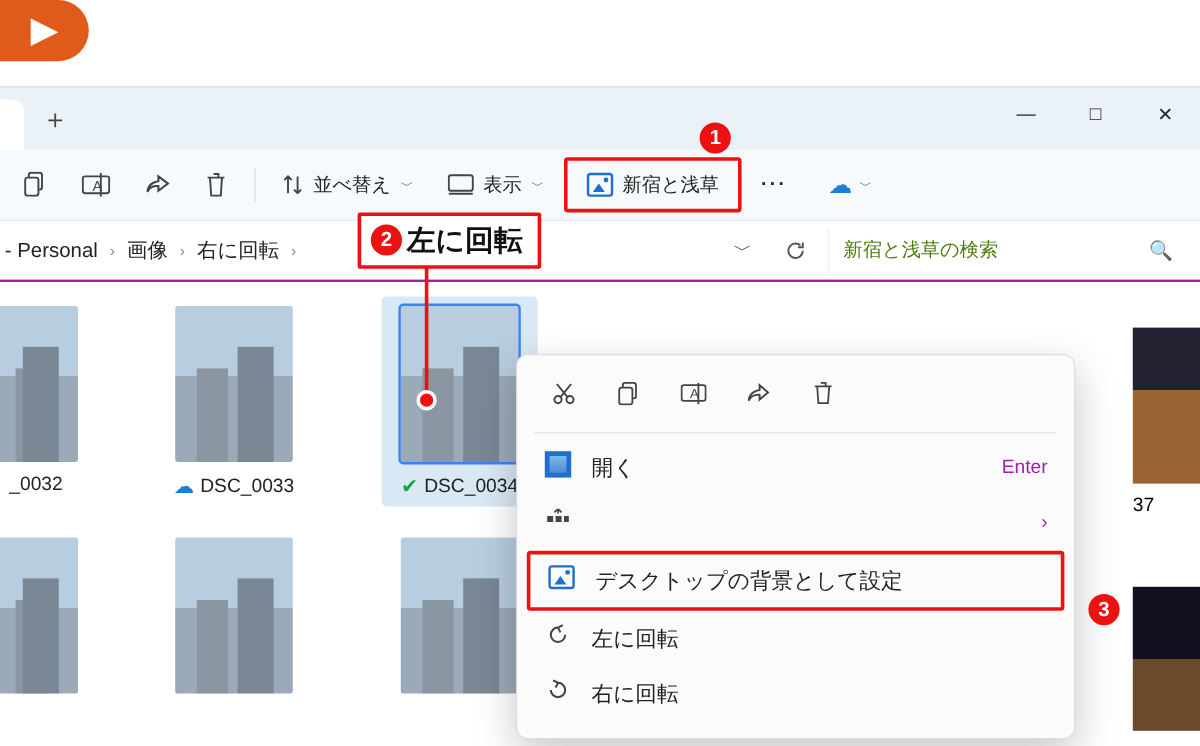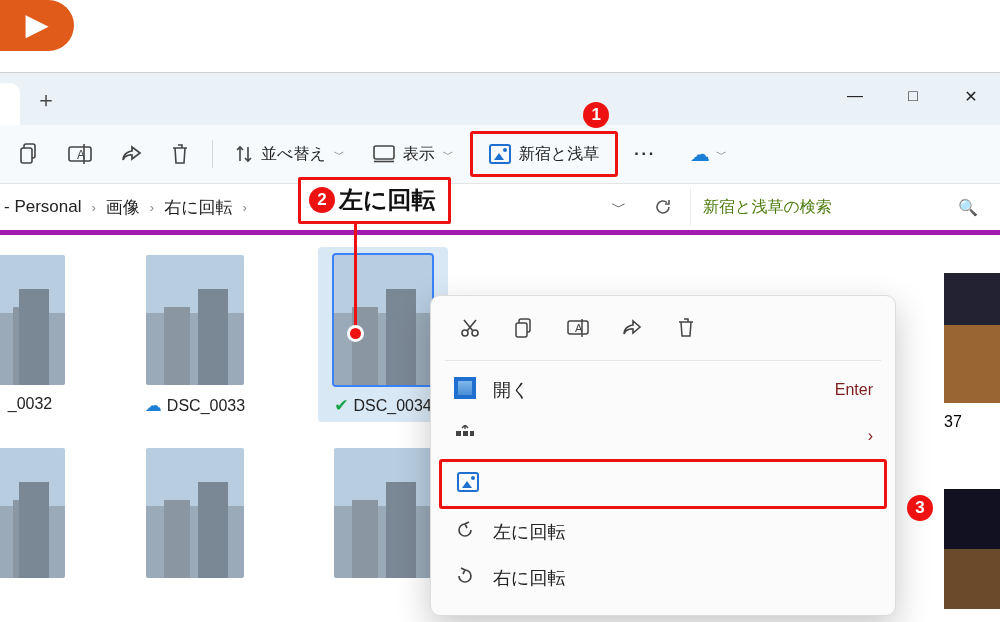--- a/index.html
+++ b/index.html
@@ -53,21 +53,21 @@
     background: #e11; color: #fff; font-weight: 700; font-size: 17px;
     display: flex; align-items: center; justify-content: center;
   }
   .set-bg-btn .callout-num { top: -32px; right: 6px; }
 
   .cloud { margin-left: 18px; color: #1b7fd6; font-size: 20px; display:flex; align-items:center; gap:6px;}
   .cloud .chev { font-size: 11px; color: #666; }
 
   .navrow {
     height: 52px; display: flex; align-items: center; padding: 0 10px 0 0; gap: 10px;
-    border-top: 1px solid #e5e5e5; border-bottom: 5px solid #a21caf;
+    border-top: 1px solid #e5e5e5; border-bottom: 2px solid #a21caf;
   }
   .breadcrumb { flex: 1; display: flex; align-items: center; gap: 10px; font-size: 17px; color: #222; padding-left: 4px; overflow:hidden; white-space:nowrap;}
   .breadcrumb .sep { color: #888; font-size: 13px; }
   .navicon { width: 34px; height: 34px; display: flex; align-items: center; justify-content: center; color: #555; font-size: 15px;}
   .search {
     width: 300px; height: 38px; border: none; background: #fff; display: flex; align-items: center;
     padding: 0 12px; color: #888; font-size: 16px; justify-content: space-between;
     border-left: 1px solid #eee;
   }
 
@@ -121,21 +121,21 @@
   .ctx-iconrow .ib {
     width: 46px; height: 40px; display: flex; align-items: center; justify-content: center;
     border-radius: 6px; color: #333; font-size: 20px;
   }
   .ctx hr { border: none; border-top: 1px solid #e6e6e6; margin: 2px 6px 6px; }
   .ctx-item {
     height: 46px; display: flex; align-items: center; gap: 16px;
     padding: 0 14px; border-radius: 6px; position: relative;
   }
   .ctx-item .ic { width: 24px; text-align: center; font-size: 19px; color: #444; }
-  .ctx-item .hint { margin-left: auto; color: #7f1d1d; font-size: 16px; }
+  .ctx-item .hint { margin-left: auto; color: #a21caf; font-size: 16px; }
   .ctx-item.hl { border: 3px solid #e11; border-radius: 3px; height: 50px; }
   .ctx-item.hl + .callout-num,
   .ctx .c3 { position: absolute; right: -38px; }
   .ctx .c3 { top: 199px; }
 
   .open-ic {
     width: 22px; height: 22px; background: #1f6fd0; display:inline-block; position:relative;
   }
   .open-ic::after{content:""; position:absolute; inset:4px; background:linear-gradient(#7fb8ea,#4a8ed6);}
   .bg-ic { width:22px; height:20px; border:2px solid #1f6fd0; border-radius:3px; display:inline-block; position:relative;}
@@ -352,20 +352,21 @@
             <rect x="1" y="6" width="5" height="5" fill="#444"></rect>
             <rect x="8" y="6" width="5" height="5" fill="#444"></rect>
             <rect x="15" y="6" width="4" height="5" fill="#444"></rect>
             <path d="M10 1 L10 4 M7 3 L10 0 L13 3" stroke="#444" stroke-width="1.4" fill="none"></path>
           </svg>
       </span>
       <span class="hint">›</span>
     </div>
     <div class="ctx-item hl">
       <span class="ic"><span class="bg-ic"></span></span>
+      <span>デスクトップの背景として設定</span>
     </div>
     <div class="ctx-item">
       <span class="ic">
         <svg width="20" height="20" viewBox="0 0 20 20">
             <path d="M16 10 A6 6 0 1 1 10 4 M14 2 L10 4 L12 8" fill="none" stroke="#444" stroke-width="1.7"></path>
           </svg>
       </span>
       <span>左に回転</span>
     </div>
     <div class="ctx-item">

